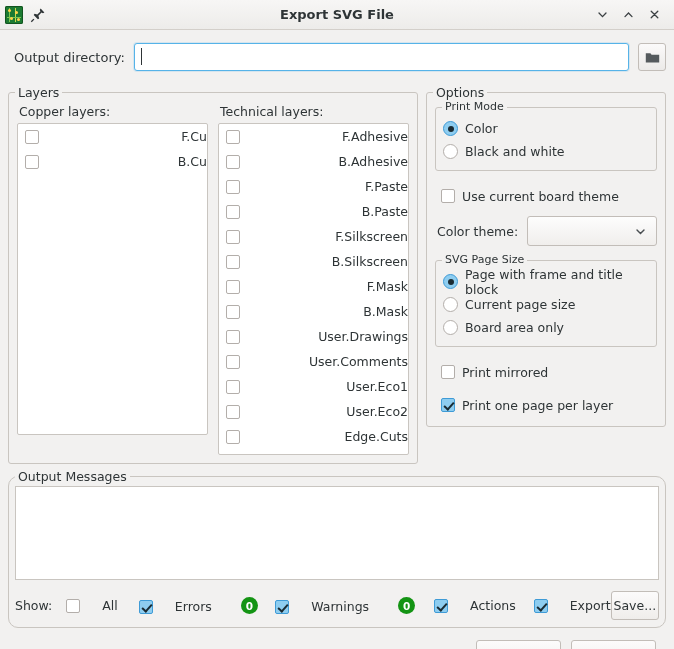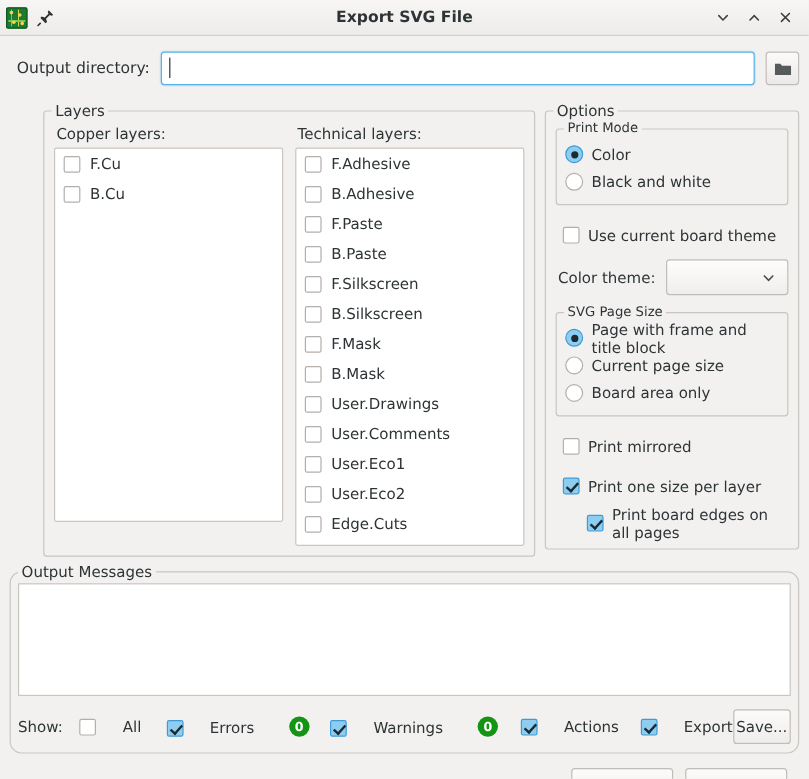--- a/index.html
+++ b/index.html
@@ -83,21 +83,21 @@
   }
   .folder-btn {
     width: 26px; height: 26px;
     background: linear-gradient(to bottom,#fbfafa,#eceae8);
     border: 1px solid #c2bdb8;
     border-radius: 3px;
     display:flex; align-items:center; justify-content:center;
   }
 
   
-  .panels { display: flex; gap: 8px; align-items: flex-start; margin-left: 28px; }
+  .panels { display: flex; gap: 8px; align-items: flex-start; }
   .left-panel  { width: 410px; }
   .right-panel { width: 272px; }
 
   
   .group {
     border: 1px solid #c9c5c0;
     border-radius: 3px;
     position: relative;
     margin-top: 9px;
   }
@@ -116,20 +116,21 @@
     border-radius: 2px;
     overflow: hidden;
     position: relative;
   }
   .listbox.copper { height: 310px; }
   .listbox.tech   { height: 330px; }
   .list-row {
     display: flex; align-items: center; gap: 8px;
     height: 25px; padding-left: 7px;
     font-size: 12.5px;
+    justify-content: space-between;
   }
 
   
   .cb {
     width: 14px; height: 14px; flex: none;
     border: 1px solid #b3aeaa; border-radius: 2px;
     background: #ffffff; box-sizing: border-box;
     position: relative;
   }
   .cb.checked {
@@ -411,27 +412,23 @@
             </div>
           </div>
 
           <div class="opt-row loose" style="margin-top:12px; padding-left:6px;">
             <div class="cb"></div>
             <span>Print mirrored</span>
           </div>
 
           <div class="opt-row loose" style="margin-top:7px; padding-left:6px;">
             <div class="cb checked"></div>
-            <span>Print one size per layer</span>
-          </div>
-
-          <div class="opt-row loose indent" style="margin-top:5px; padding-left:26px;">
-            <div class="cb checked"></div>
-            <span>Print board edges on all pages</span>
-          </div>
+            <span>Print one page per layer</span>
+          </div>
+
 
         </div>
       </div>
     </div>
 
   </div>
 
   <div class="group msg-group">
     <div class="legend">Output Messages</div>
     <div class="group-body" style="padding:9px 6px 7px 6px;">

